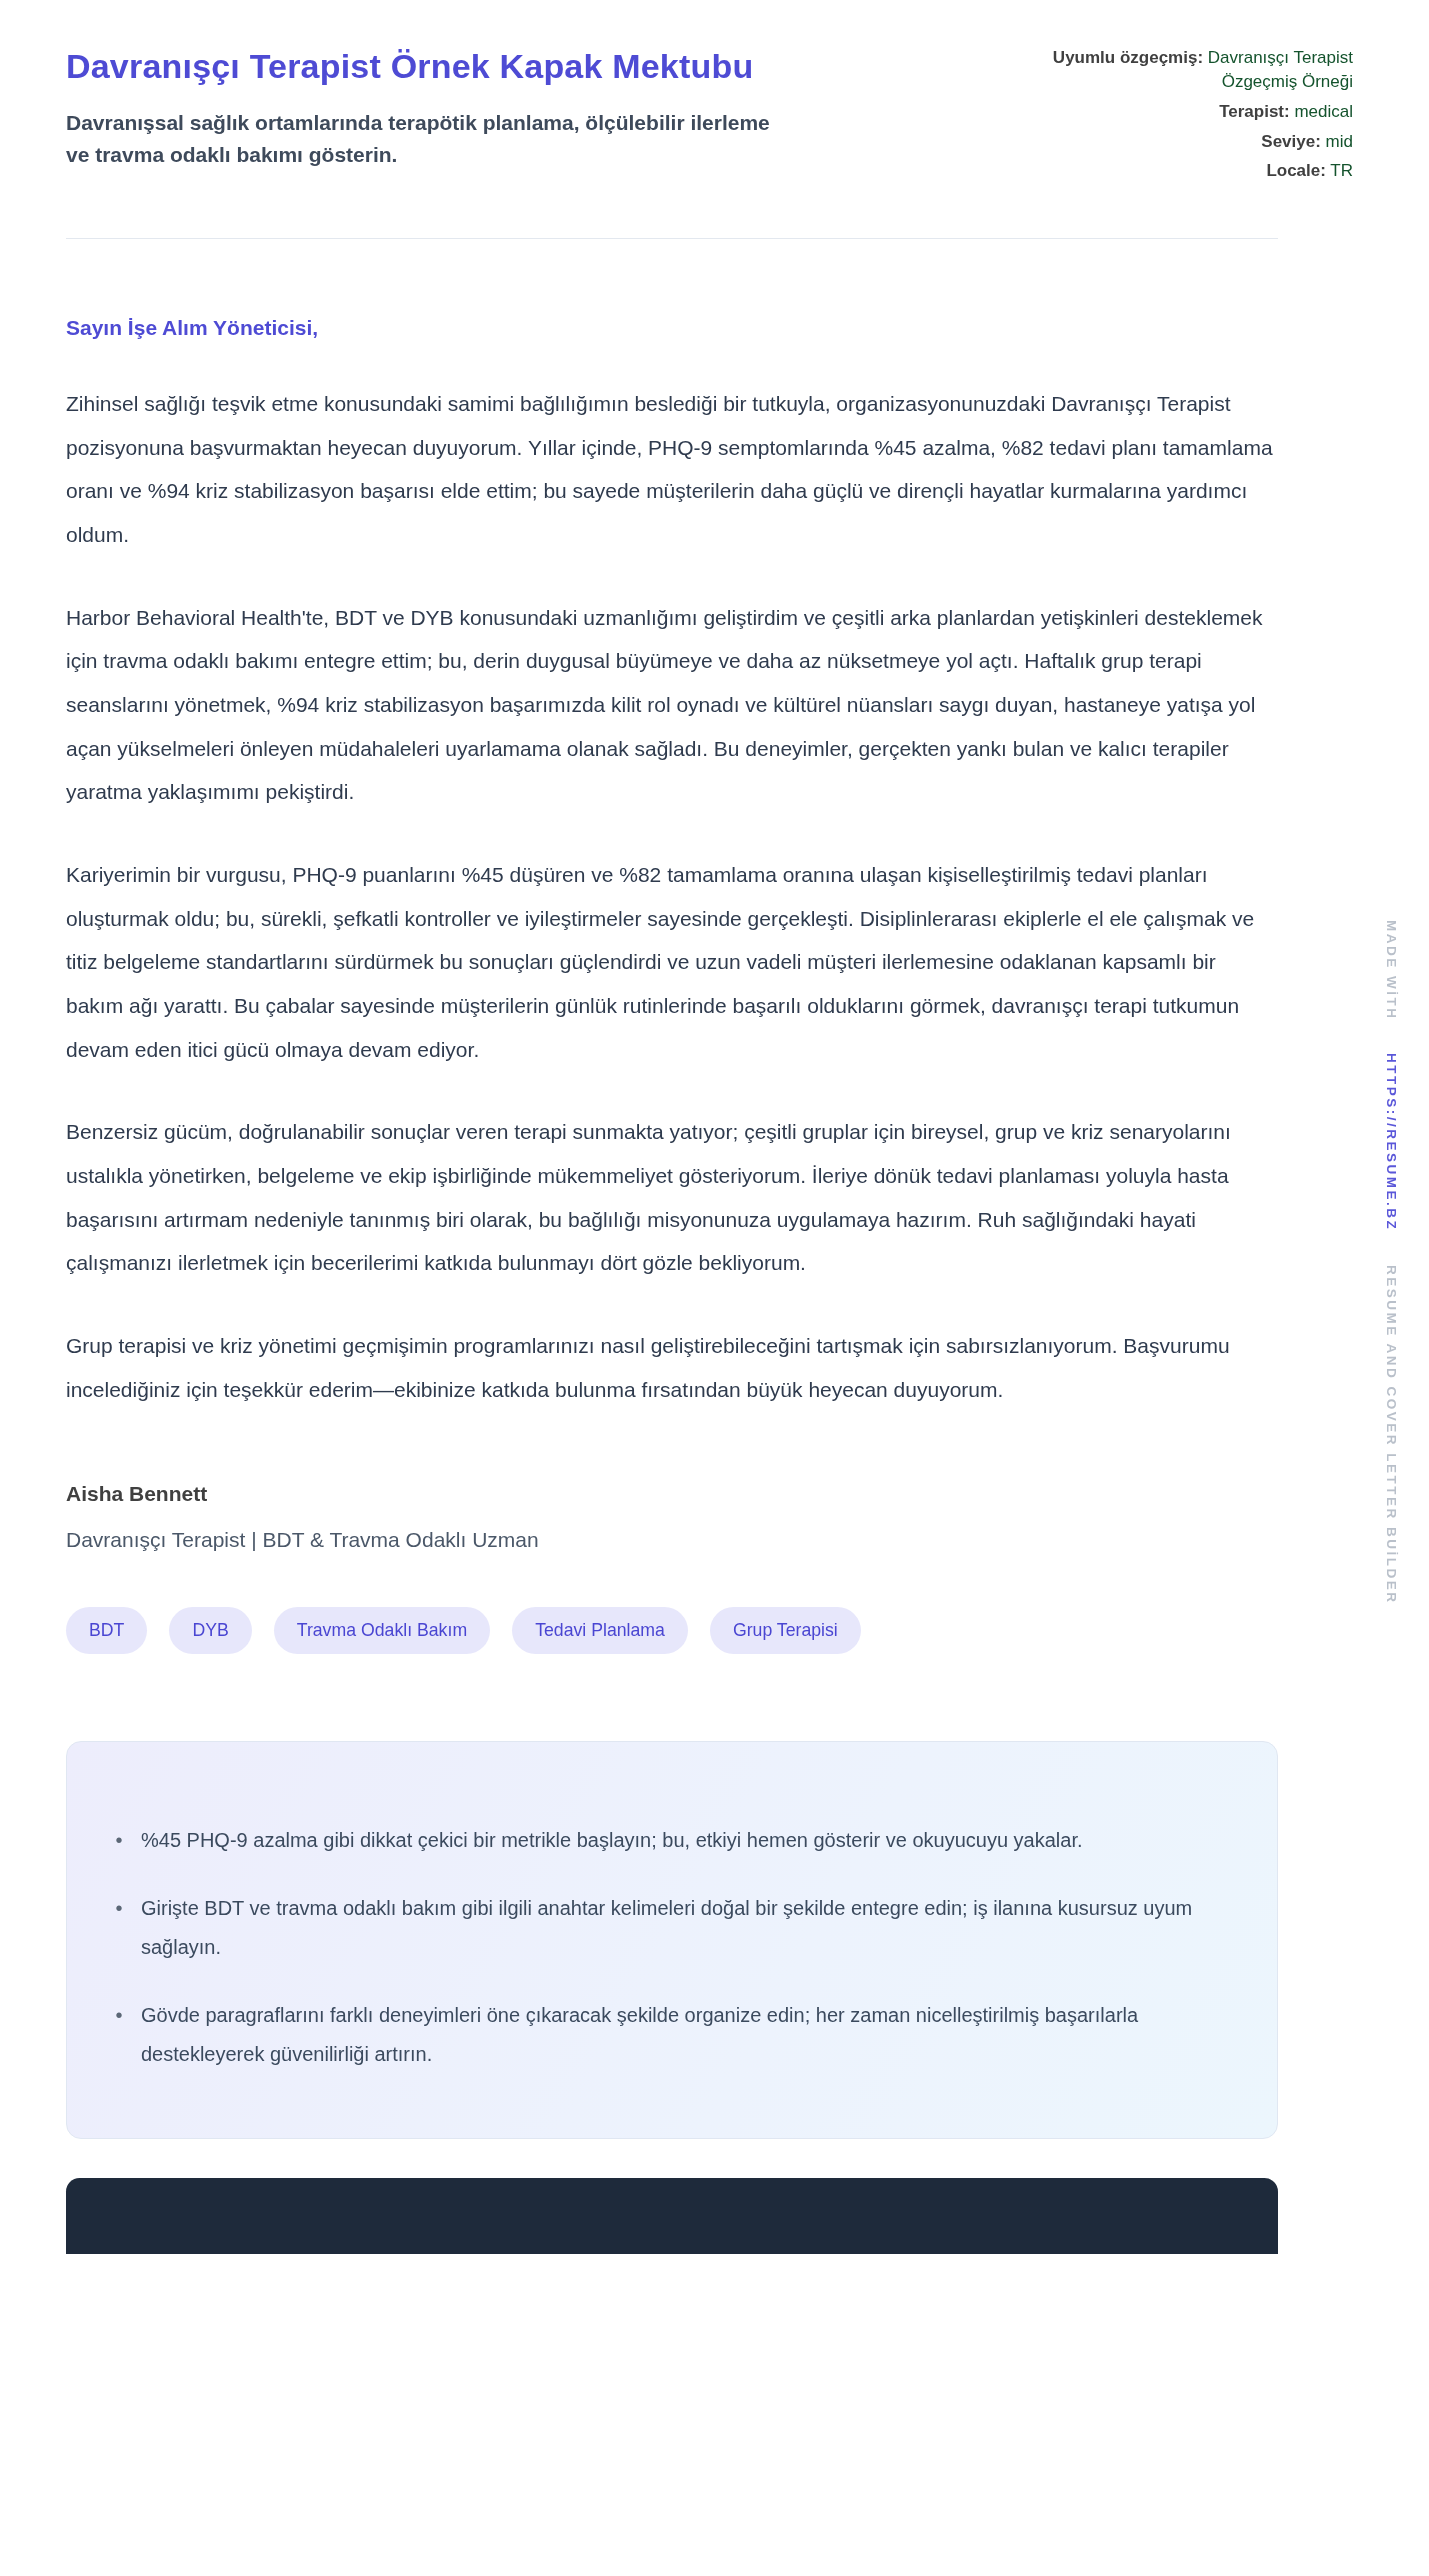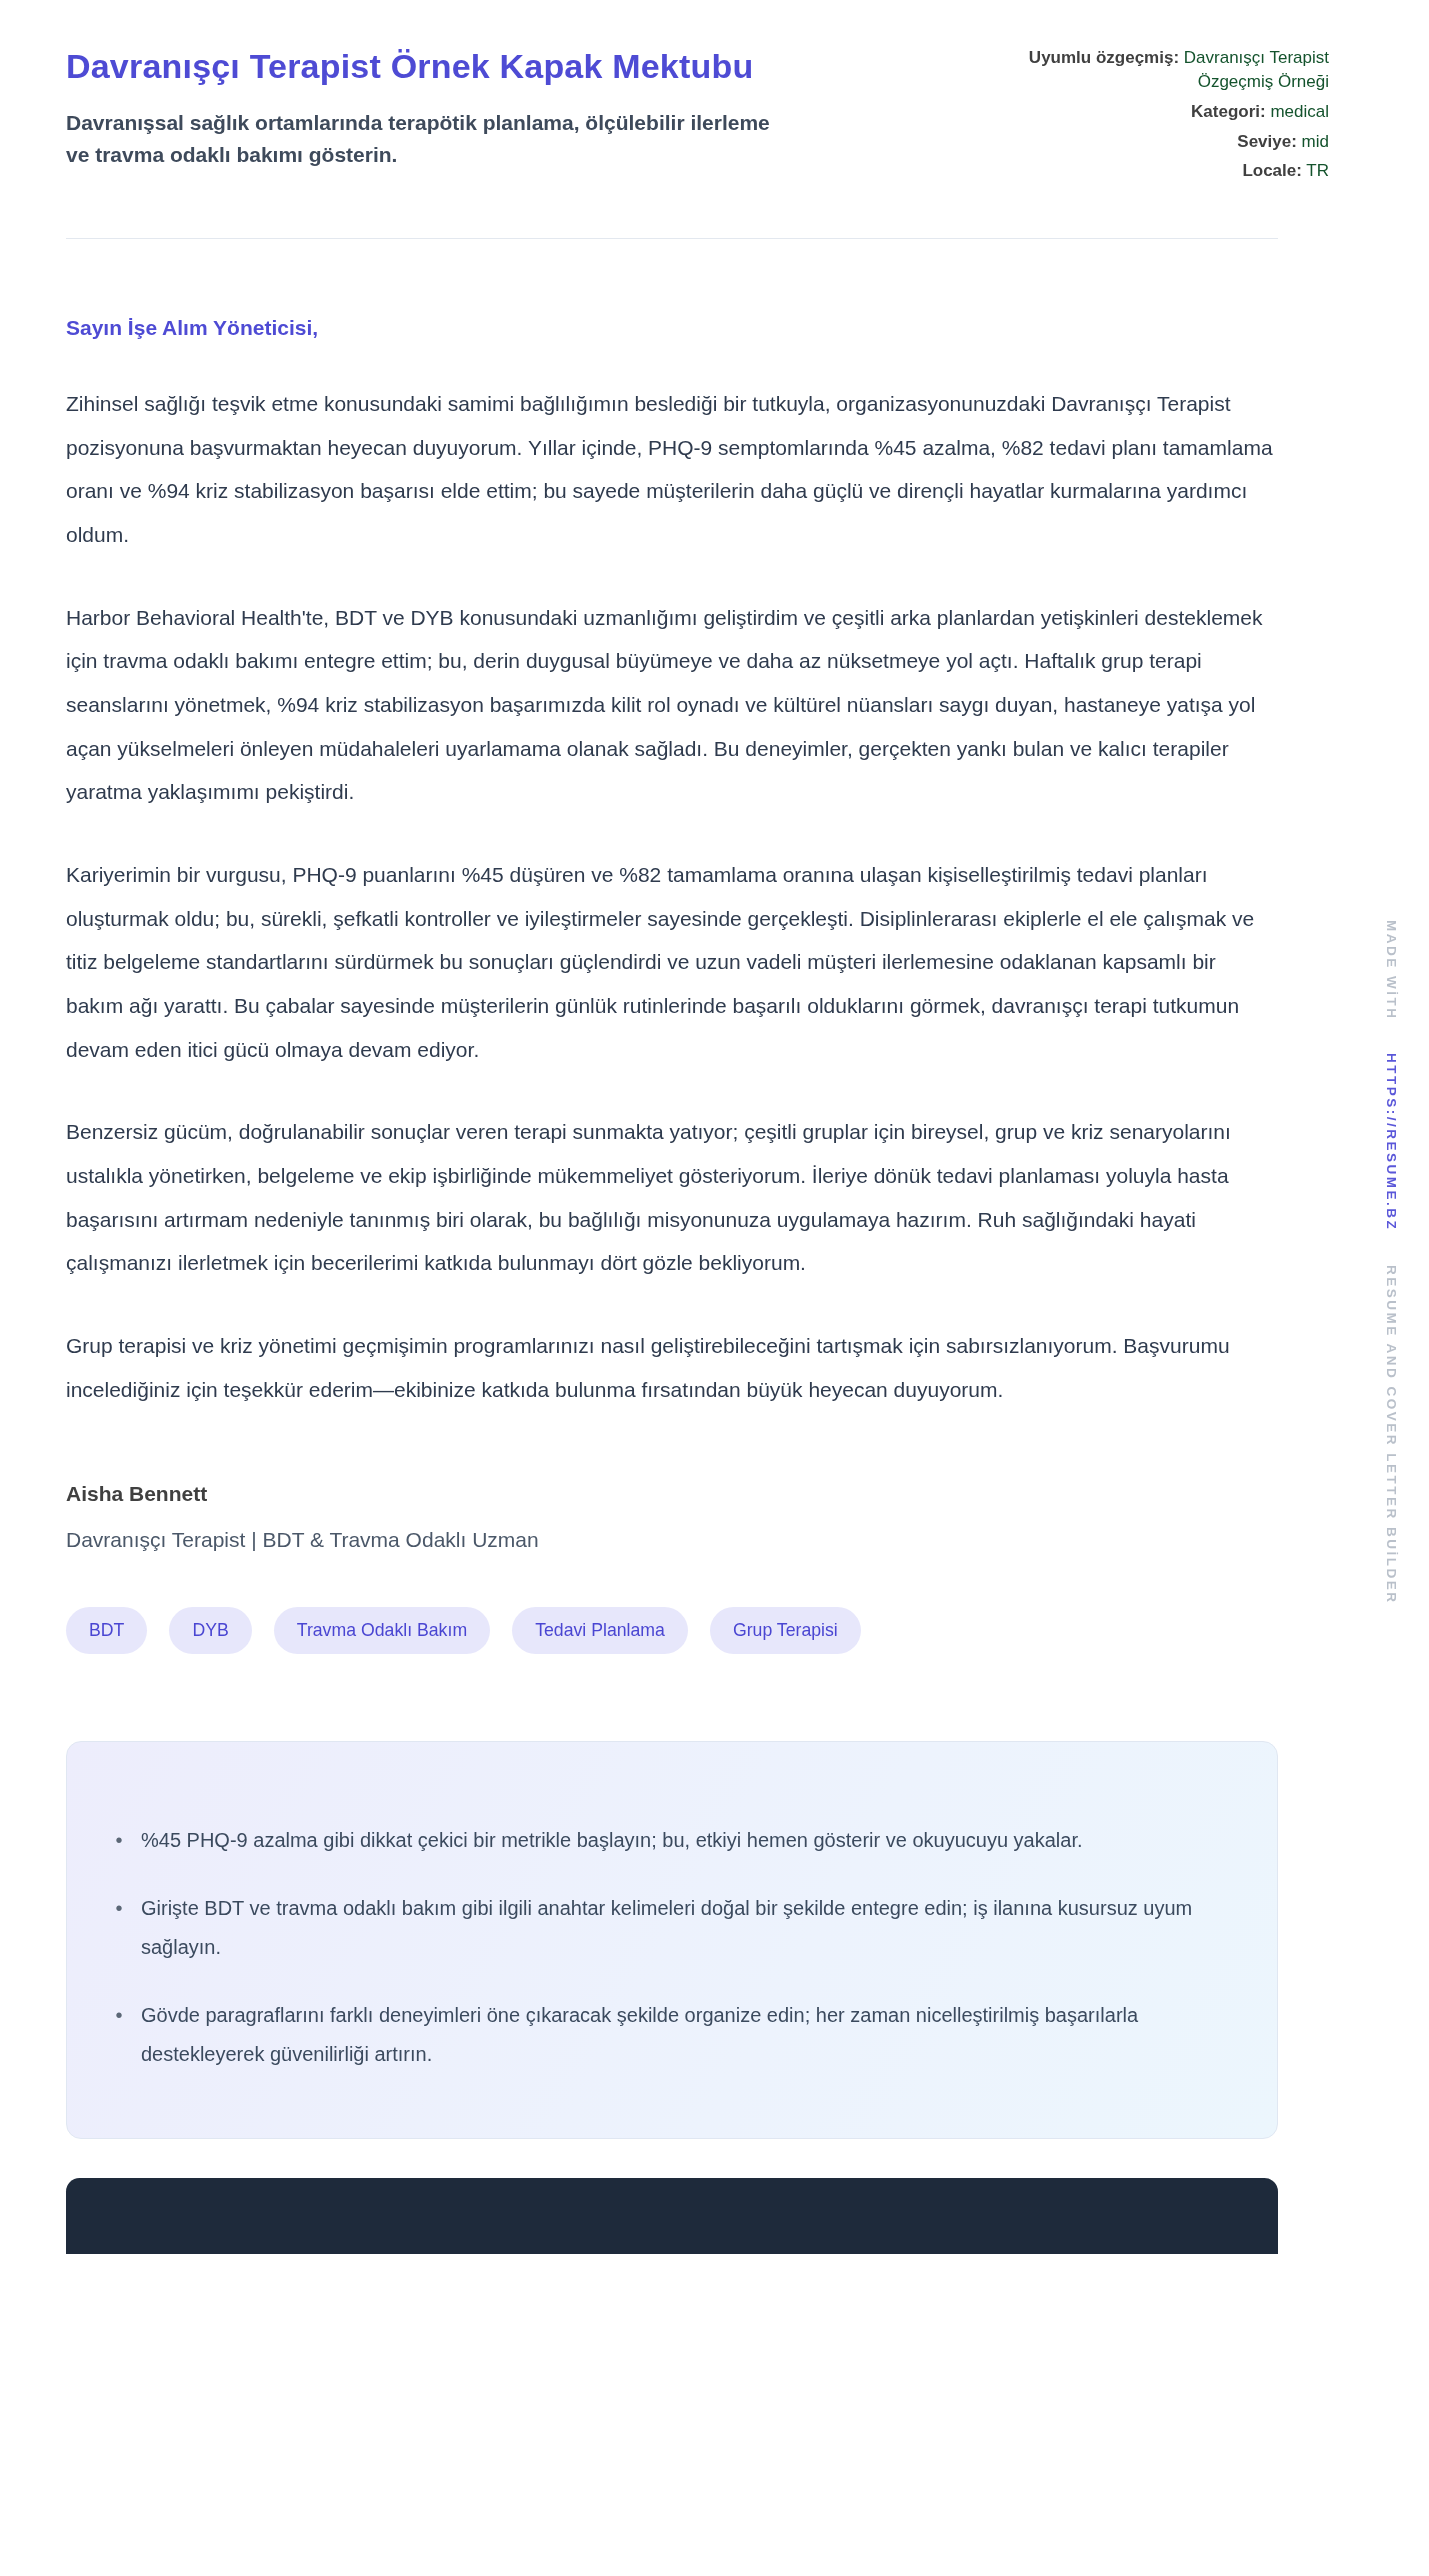--- a/index.html
+++ b/index.html
@@ -5,21 +5,21 @@
   * { box-sizing: border-box; }
   html, body { margin: 0; padding: 0; background: #ffffff; }
   body { font-family: "Liberation Sans", sans-serif; color: #2f3b4e; }
 
   .page {
     position: relative;
     width: 1429px;
     height: 2576px;
     overflow: hidden;
     background: #ffffff;
-    padding: 44px 100px 0 66px;
+    padding: 44px 76px 0 66px;
   }
 
   
   .top { display: flex; justify-content: space-between; align-items: flex-start; }
   .top-left { max-width: 740px; }
   h1.title {
     margin: 0;
     font-size: 34px;
     line-height: 1.32;
     font-weight: 700;
@@ -163,21 +163,21 @@
       <p class="subtitle">Davranışsal sağlık ortamlarında terapötik planlama, ölçülebilir ilerleme ve travma odaklı bakımı gösterin.</p>
     </div>
     <aside class="meta">
 
         <div class="meta-row">
           <span class="meta-label">Uyumlu özgeçmiş:</span>
           <span class="meta-value">Davranışçı Terapist Özgeçmiş Örneği</span>
         </div>
 
         <div class="meta-row">
-          <span class="meta-label">Kategori:</span>
+          <span class="meta-label">Terapist:</span>
           <span class="meta-value">medical</span>
         </div>
 
         <div class="meta-row">
           <span class="meta-label">Seviye:</span>
           <span class="meta-value">mid</span>
         </div>
 
         <div class="meta-row">
           <span class="meta-label">Locale:</span>

